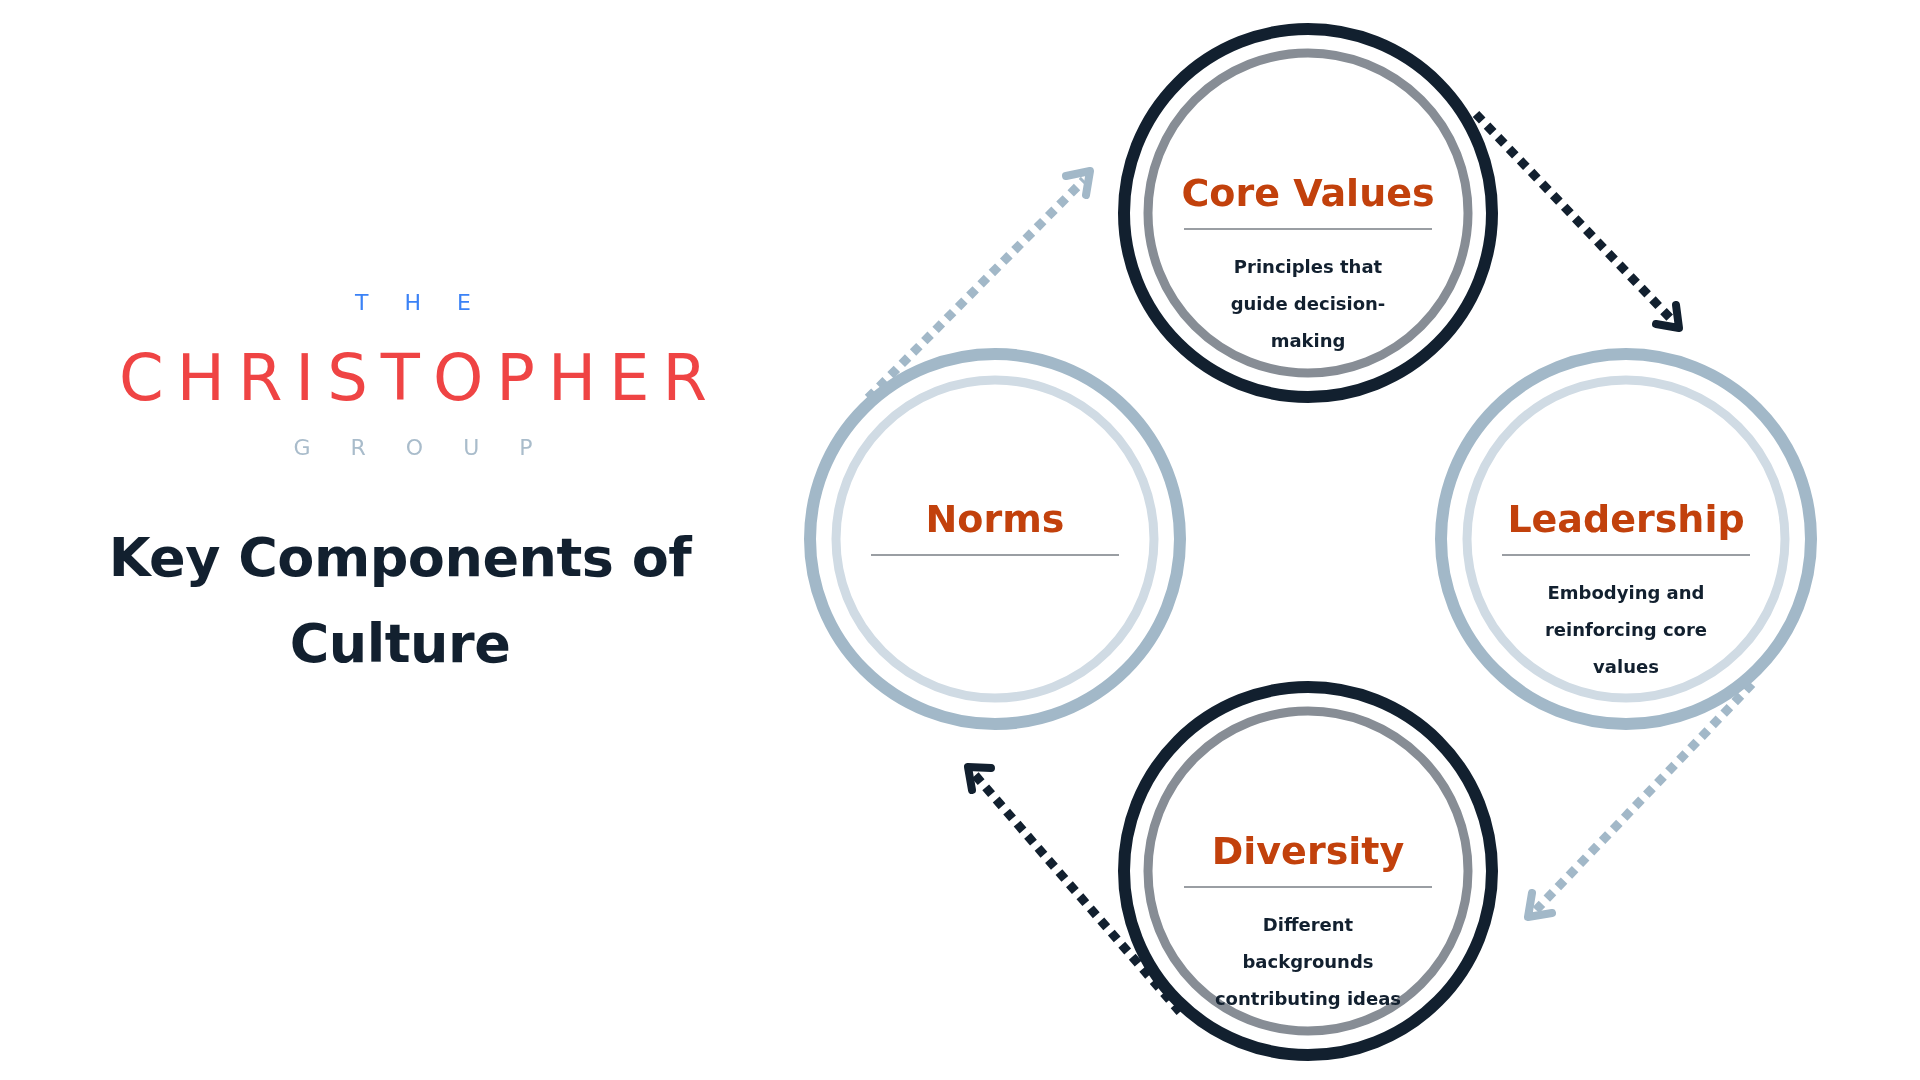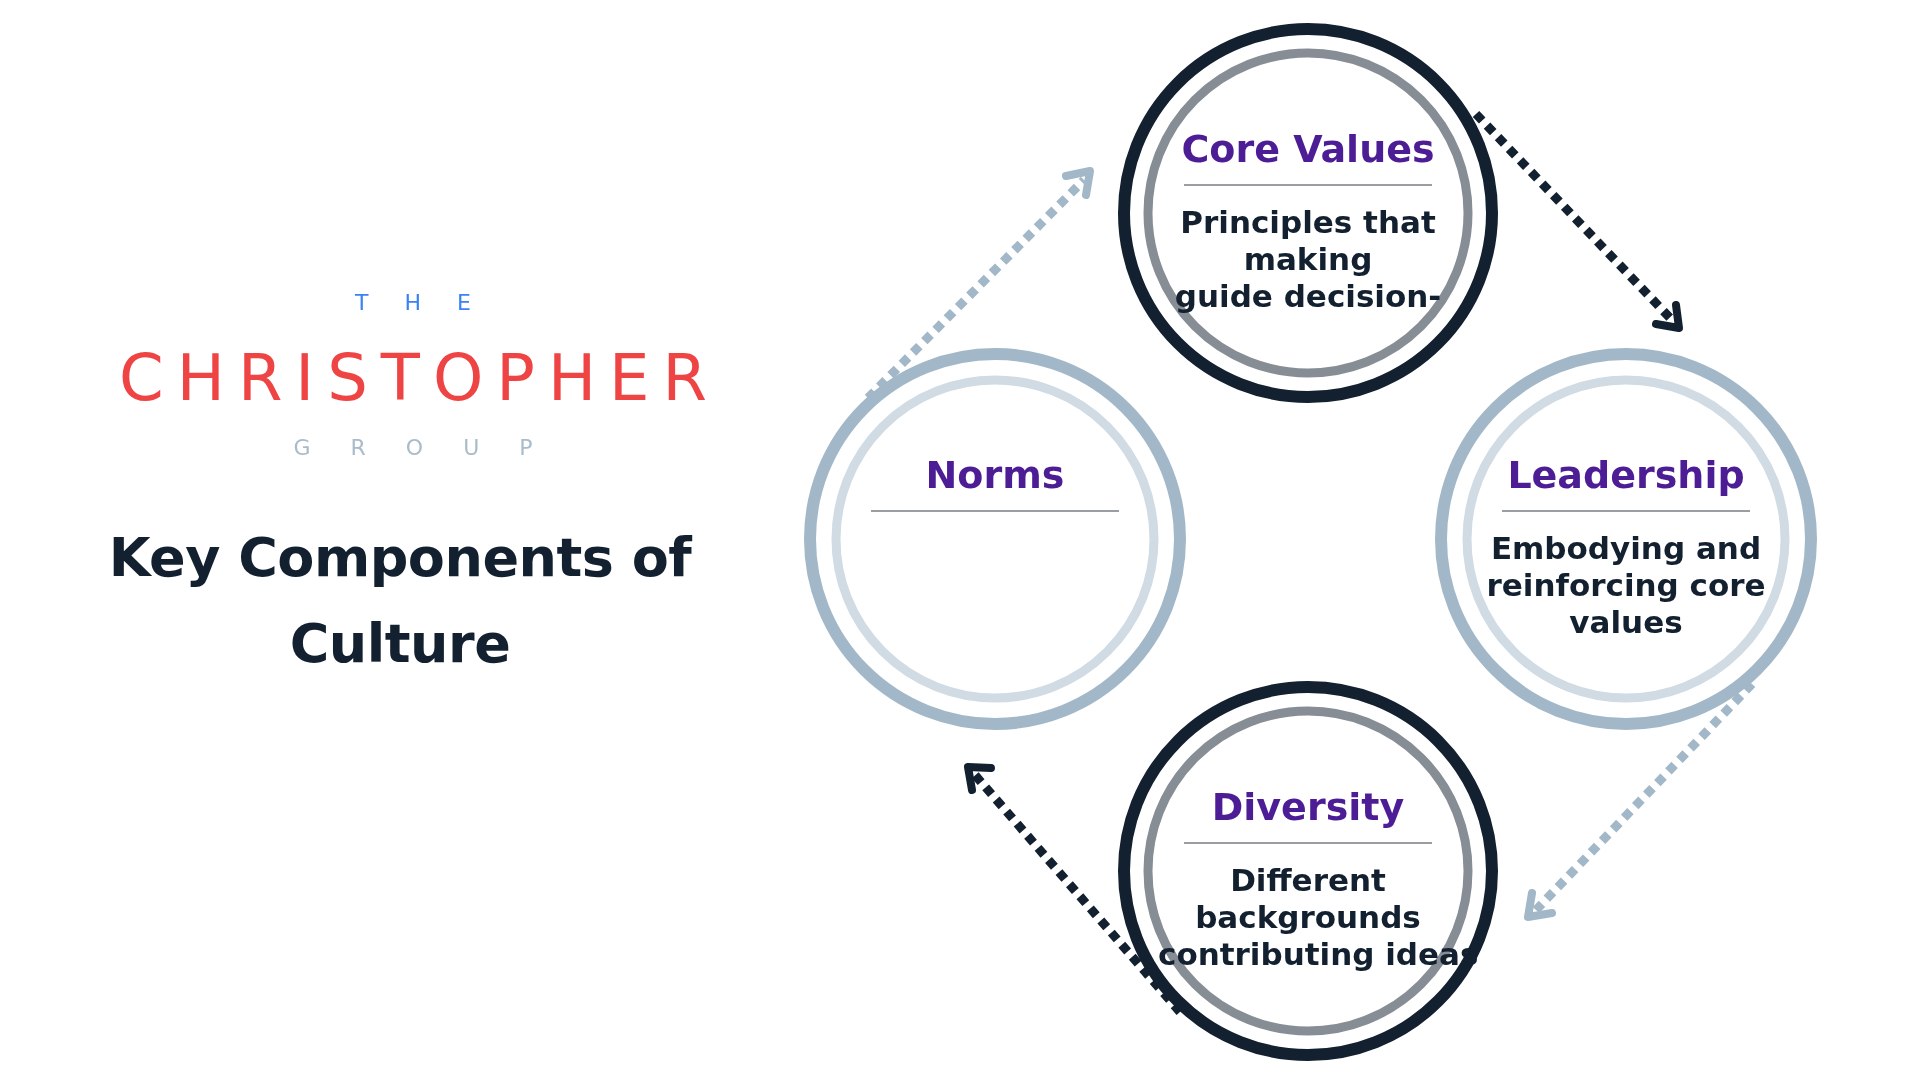--- a/index.html
+++ b/index.html
@@ -73,32 +73,33 @@
   .node {
     position: absolute;
     width: 300px;
     text-align: center;
     font-family: "DejaVu Sans", sans-serif;
   }
   .node-title {
     font-weight: bold;
     font-size: 38px;
     line-height: 46px;
-    color: #4c1d95;
+    color: #c2410c;
     white-space: nowrap;
+    margin-top: 44px;
   }
   .node-divider {
     width: 248px;
     height: 2px;
     background: #9a9ea3;
     margin: 12px auto 18px auto;
   }
   .node-desc {
     font-weight: bold;
-    font-size: 31px;
+    font-size: 18px;
     line-height: 37px;
     color: #12202f;
   }
   .node-desc div { white-space: nowrap; }
 </style>
 </head>
 <body>
 
 <div class="logo">
   <div class="logo-the">THE</div>
@@ -156,22 +157,22 @@
     <circle cx="1308" cy="871" r="184" fill="#ffffff" stroke="#12202f" stroke-width="12"></circle>
     <circle cx="1308" cy="871" r="160" fill="none" stroke="#878d95" stroke-width="9"></circle>
   </g>
 </svg>
 
 <div class="node" style="left:1158px; top:126px;">
   <div class="node-title">Core Values</div>
   <div class="node-divider"></div>
   <div class="node-desc">
     <div>Principles that</div>
+    <div>guide decision-</div>
     <div>making</div>
-    <div>guide decision-</div>
   </div>
 </div>
 
 <div class="node" style="left:845px; top:452px;">
   <div class="node-title">Norms</div>
   <div class="node-divider"></div>
 </div>
 
 <div class="node" style="left:1476px; top:452px;">
   <div class="node-title">Leadership</div>

